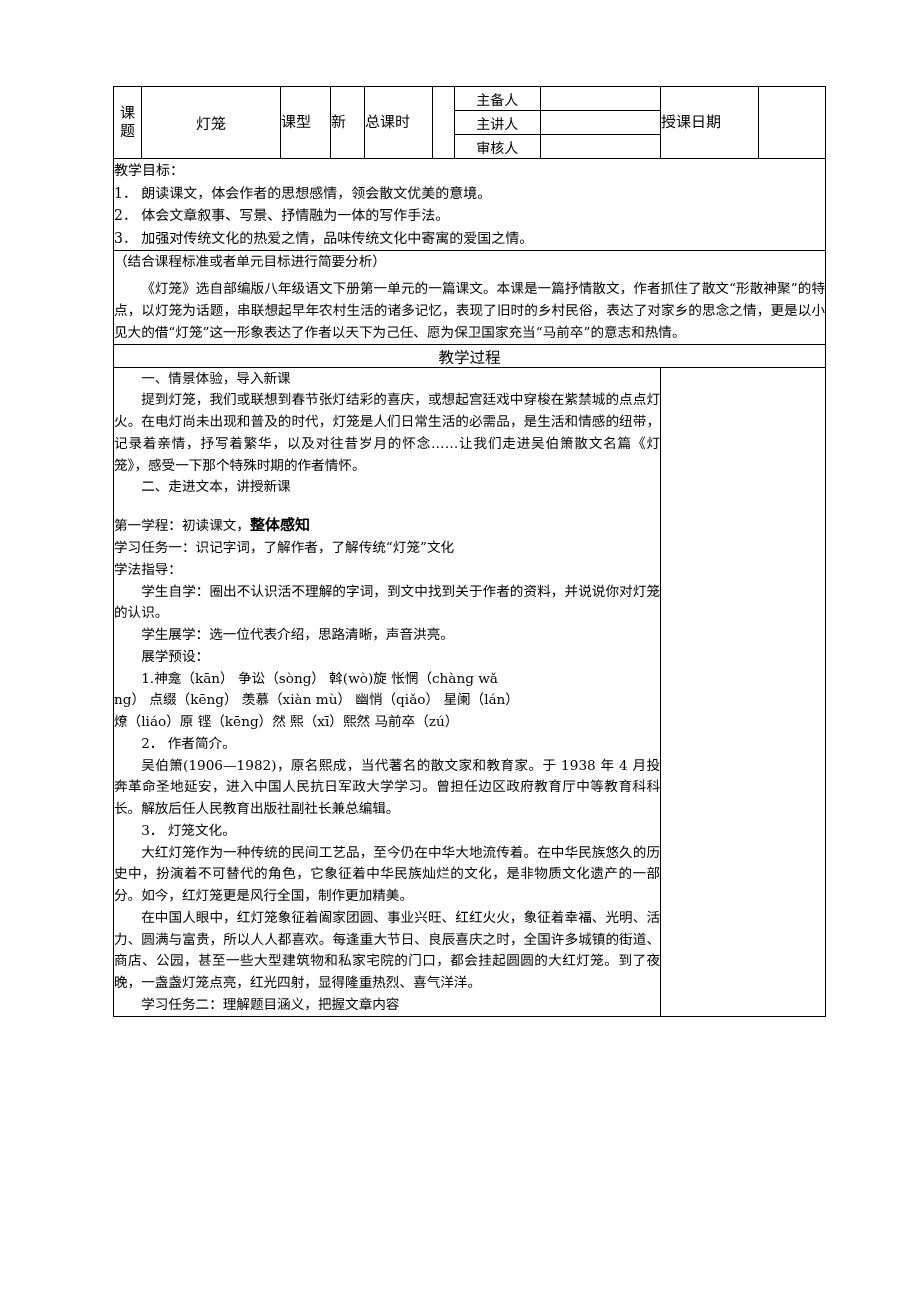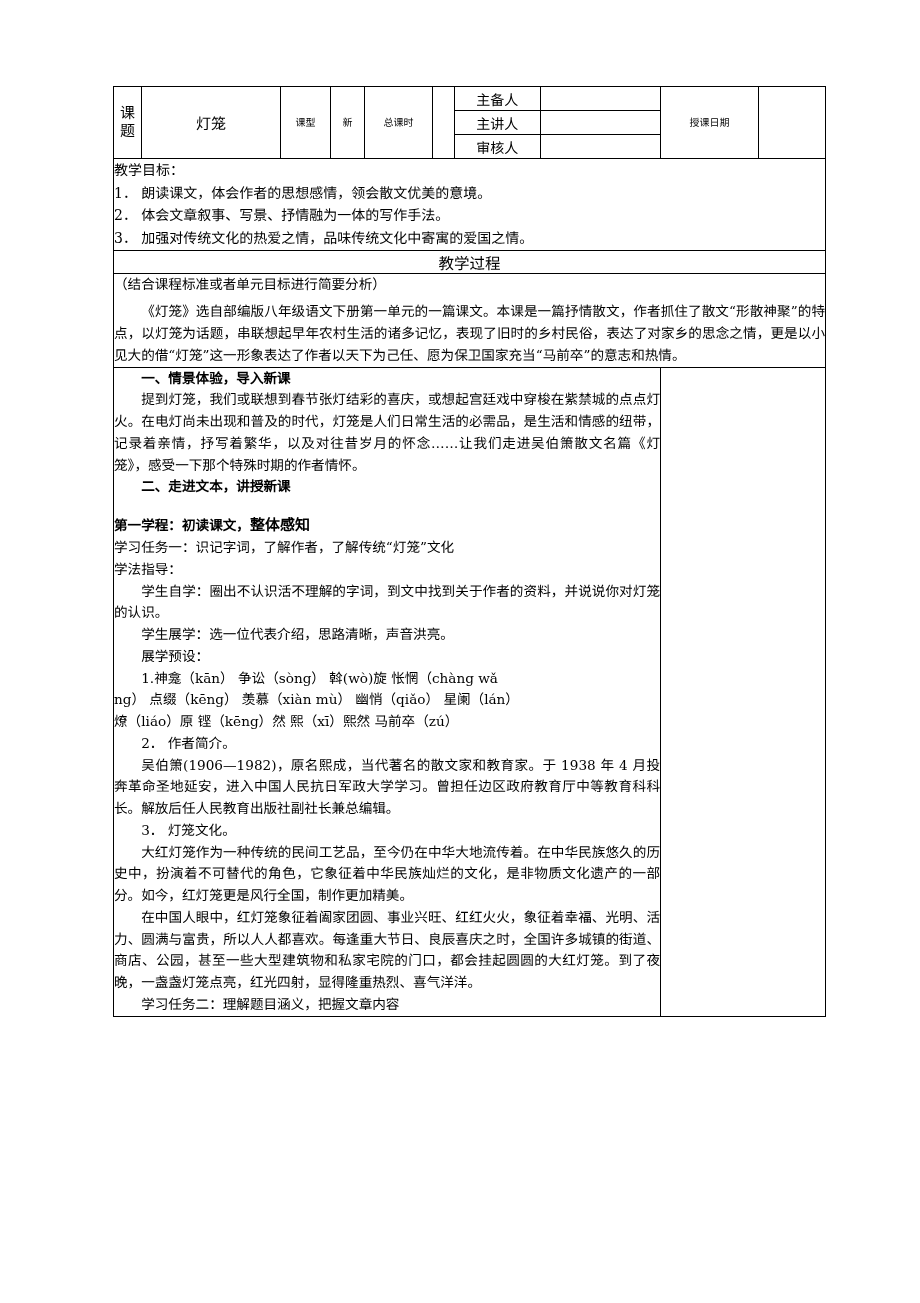--- a/index.html
+++ b/index.html
@@ -29,22 +29,21 @@
     font-size: 13.5px;
   }
   table.doc td {
     border: 1px solid #000000;
     padding: 0;
     vertical-align: middle;
   }
 
   
   .hd-label {
-    text-align: center;
-    font-size: 10px;
+    font-size: 15px;
     letter-spacing: 0;
     line-height: 1.12;
     padding: 2px 1px;
     font-family: Liberation Sans, sans-serif;
   }
   .hd-vert {
     text-align: center;
     font-size: 15px;
     line-height: 1.15;
     font-family: "DejaVu Serif", "Liberation Serif", serif;
@@ -114,21 +113,21 @@
   .body-main .sec {
     font-size: 13.6px;
     line-height: 1.60;
     font-family: "DejaVu Serif", "Liberation Serif", serif;
   }
   .body-main p {
     margin: 0;
     text-align: justify;
   }
   .ind { text-indent: 2em; }
-  .b { font-weight: bold; }
+  .b { font-weight: normal; }
   .spacer { height: 15px; }
   .big { font-size: 15px; font-weight: bold; margin-top: 14px; }
 </style>
 </head>
 <body>
 
 <div class="page">
 
   <table class="doc">
     <colgroup>
@@ -184,28 +183,28 @@
       <td class="block" colspan="9">
         <p>教学目标：</p>
         <p class="goal-num">1． 朗读课文，体会作者的思想感情，领会散文优美的意境。</p>
         <p class="goal-num">2． 体会文章叙事、写景、抒情融为一体的写作手法。</p>
         <p class="goal-num">3． 加强对传统文化的热爱之情，品味传统文化中寄寓的爱国之情。</p>
       </td>
     </tr>
 
 
     <tr>
-      <td class="process-bar" colspan="9">教学过程</td>
-    </tr>
-
-    <tr>
       <td class="analysis" colspan="9">
         <p class="note">（结合课程标准或者单元目标进行简要分析）</p>
         <p class="para">《灯笼》选自部编版八年级语文下册第一单元的一篇课文。本课是一篇抒情散文，作者抓住了散文“形散神聚”的特点，以灯笼为话题，串联想起早年农村生活的诸多记忆，表现了旧时的乡村民俗，表达了对家乡的思念之情，更是以小见大的借“灯笼”这一形象表达了作者以天下为己任、愿为保卫国家充当“马前卒”的意志和热情。</p>
       </td>
+    </tr>
+
+    <tr>
+      <td class="process-bar" colspan="9">教学过程</td>
     </tr>
 
     <tr>
       <td class="body-main" colspan="7">
         <div class="sec">
 
           <p class="ind b">一、情景体验，导入新课</p>
           <p class="ind">提到灯笼，我们或联想到春节张灯结彩的喜庆，或想起宫廷戏中穿梭在紫禁城的点点灯火。在电灯尚未出现和普及的时代，灯笼是人们日常生活的必需品，是生活和情感的纽带，记录着亲情，抒写着繁华，以及对往昔岁月的怀念……让我们走进吴伯箫散文名篇《灯笼》，感受一下那个特殊时期的作者情怀。</p>
 
           <p class="ind b">二、走进文本，讲授新课</p>

